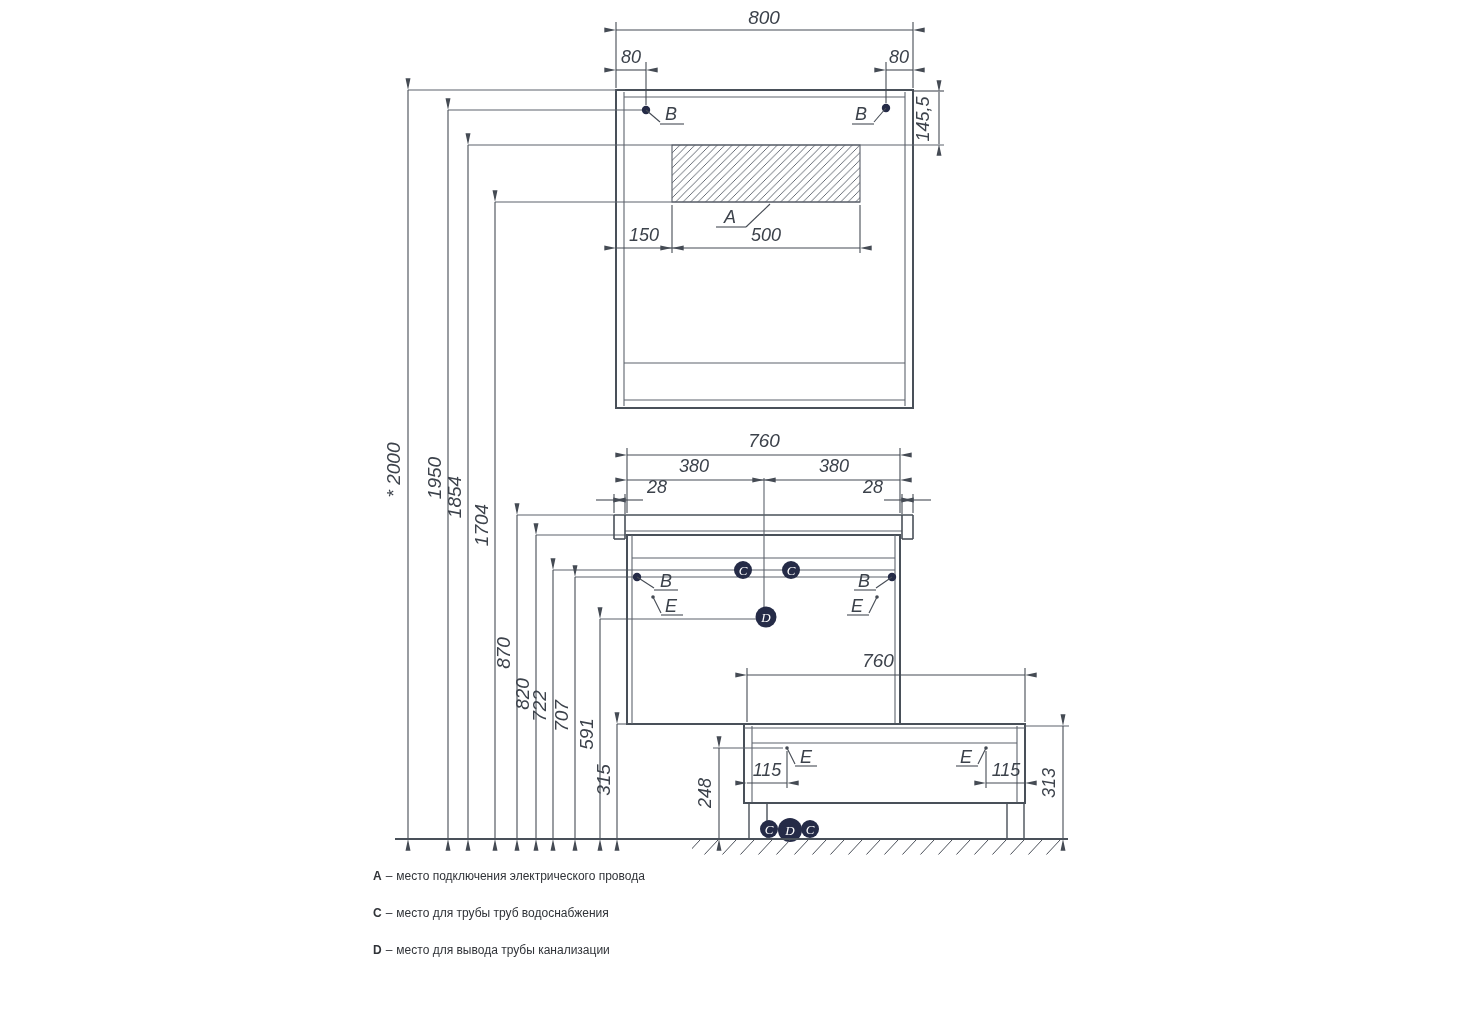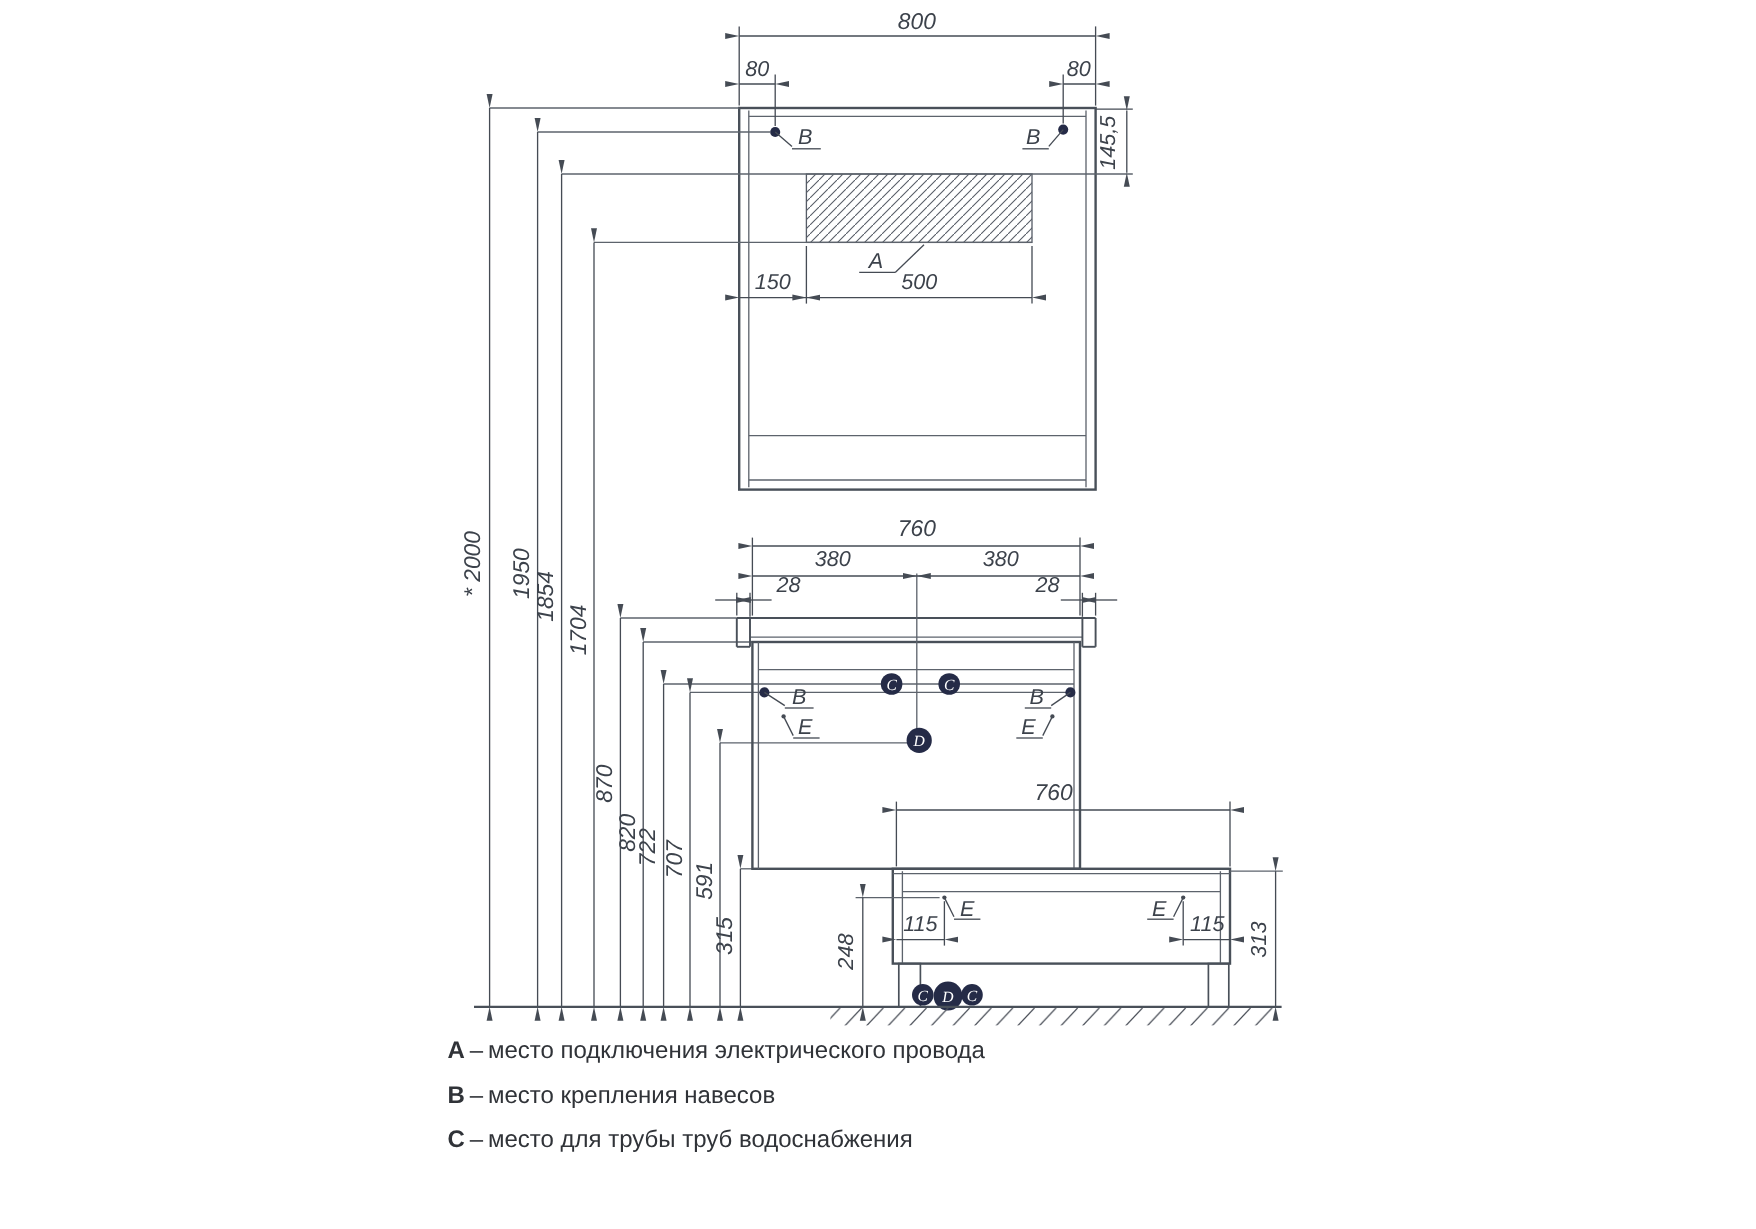--- a/index.html
+++ b/index.html
@@ -3,21 +3,21 @@
 <meta charset="utf-8">
 <style>
   html,body{margin:0;padding:0;background:#ffffff;}
   .stage{position:relative;width:1463px;height:1024px;background:#ffffff;overflow:hidden;
          font-family:"Liberation Sans",sans-serif;}
   svg{position:absolute;left:0;top:0;}
   .dimtxt{font-family:"Liberation Sans",sans-serif;font-style:italic;font-size:19px;fill:#3c424b;}
   .dimtxt-sm{font-family:"Liberation Sans",sans-serif;font-style:italic;font-size:18px;fill:#3c424b;}
   .lbltxt{font-family:"Liberation Sans",sans-serif;font-style:italic;font-size:18px;fill:#3c424b;}
   .circtxt{font-family:"Liberation Serif",serif;font-style:italic;font-size:13px;fill:#ffffff;}
-  .legend{position:absolute;left:373px;top:866px;color:#303338;font-size:20px;line-height:20px;}
+  .legend{position:absolute;left:373px;top:866px;color:#303338;font-size:12px;line-height:20px;}
   .legend-row{margin-bottom:17px;white-space:nowrap;}
   .legend-letter{font-weight:bold;}
   .legend-sep{padding:0 4px;}
 </style>
 </head>
 <body>
 
 <div class="stage">
 
 <svg width="1463" height="1024" viewBox="0 0 1463 1024">
@@ -246,20 +246,20 @@
     <line x1="395" y1="839" x2="1068" y2="839" stroke="#495059" stroke-width="1.8"></line>
     <rect x="692" y="839.5" width="370" height="15" fill="url(#hg)" stroke="none"></rect>
   </g>
 </svg>
 
 <div class="legend">
   <div class="legend-row">
     <span class="legend-letter">A</span><span class="legend-sep">–</span><span>место подключения электрического провода</span>
   </div>
   <div class="legend-row">
-    <span class="legend-letter">B</span><span class="legend-sep">–</span><span>место крепления навесов</span>
+    <span class="legend-letter">C</span><span class="legend-sep">–</span><span>место для трубы труб водоснабжения</span>
   </div>
   <div class="legend-row">
-    <span class="legend-letter">C</span><span class="legend-sep">–</span><span>место для трубы труб водоснабжения</span>
+    <span class="legend-letter">D</span><span class="legend-sep">–</span><span>место для вывода трубы канализации</span>
   </div>
 </div>
 
 </div>
 
 </body></html>

